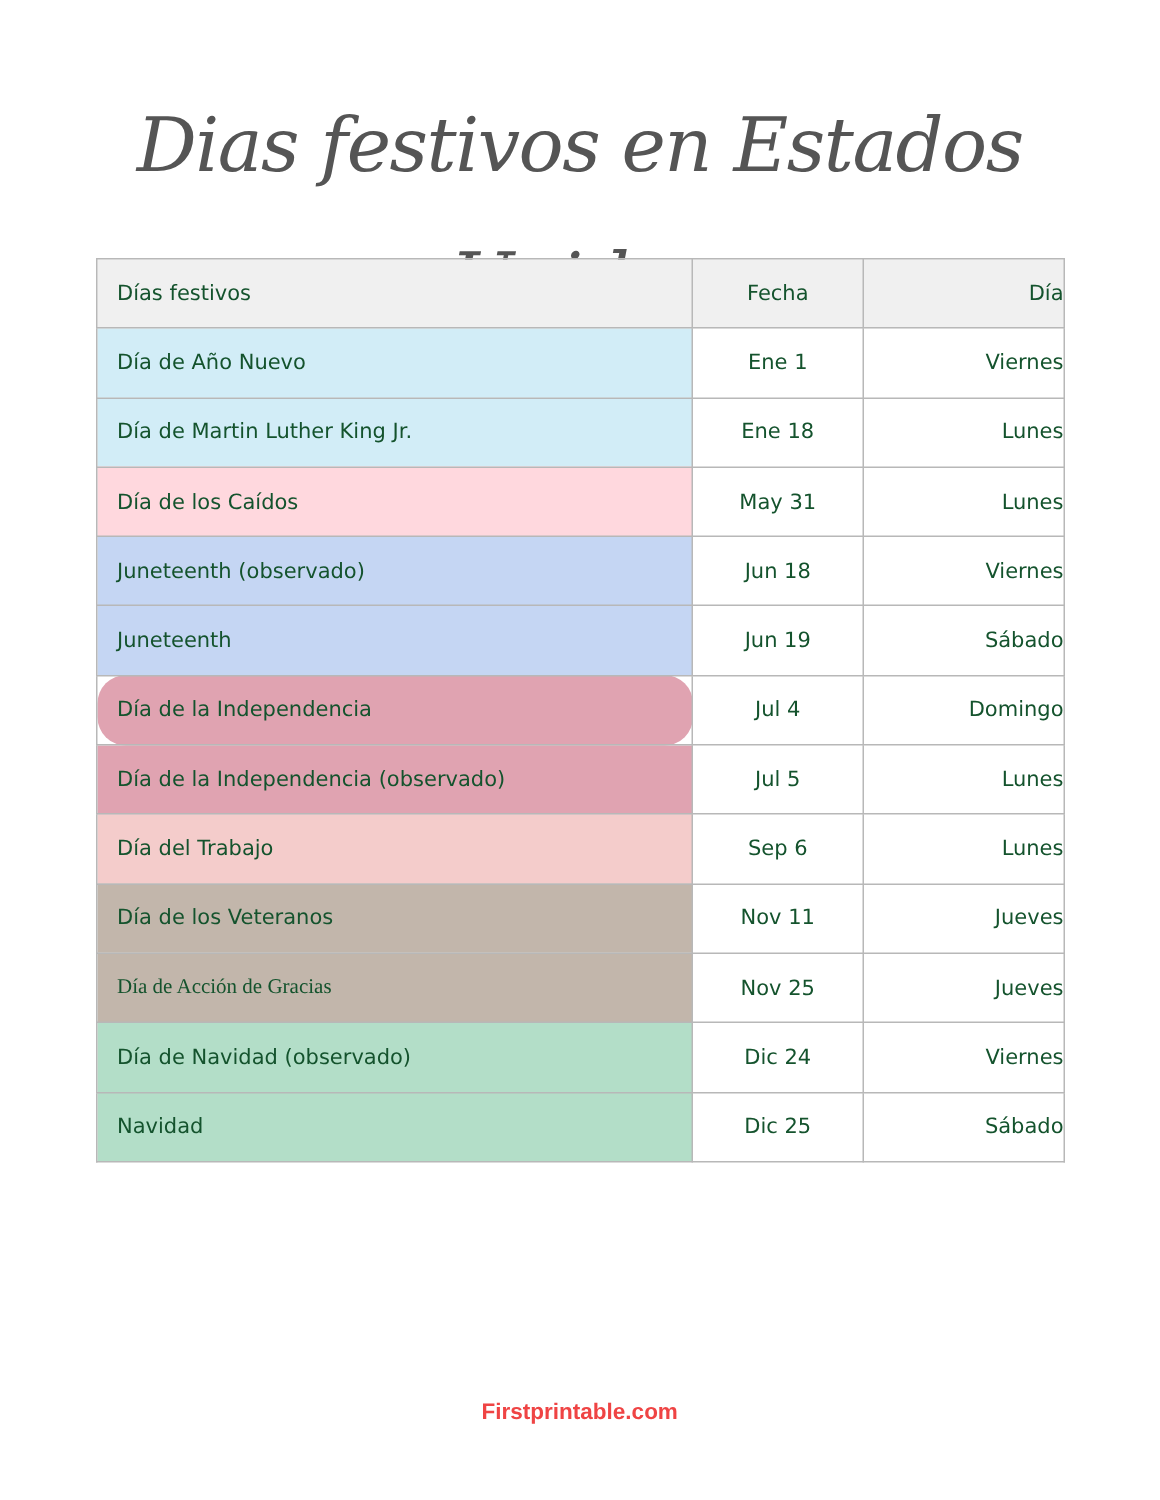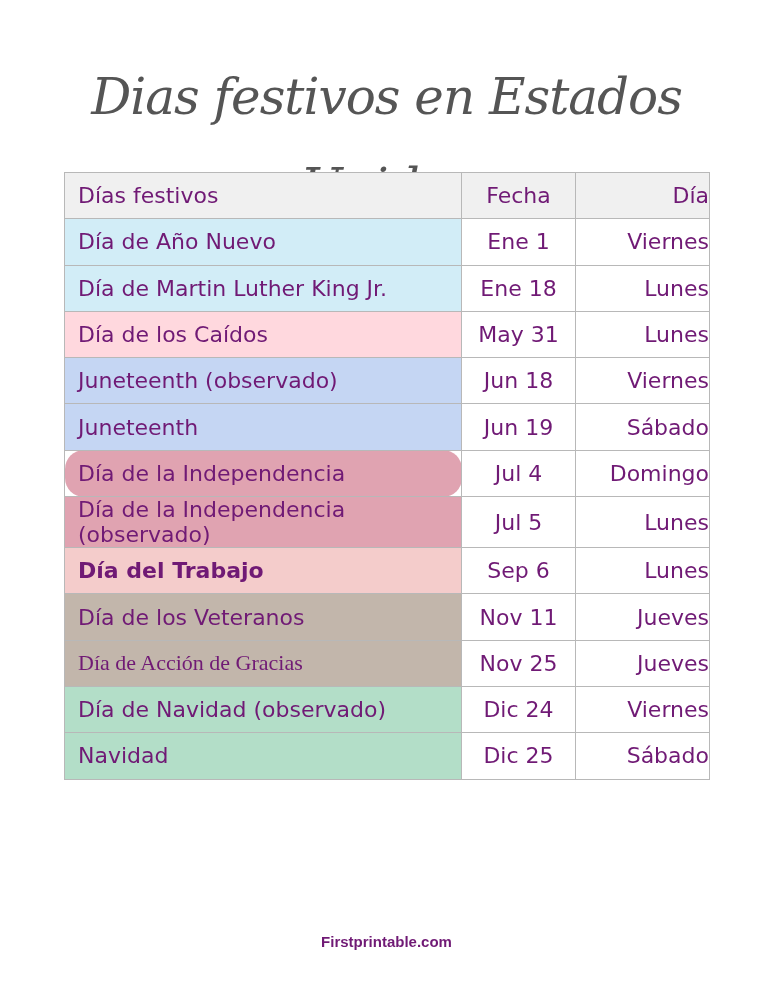--- a/index.html
+++ b/index.html
@@ -33,42 +33,42 @@
       left: 64px;
       top: 172px;
       width: 645px;
       border-collapse: collapse;
       table-layout: fixed;
     }
     table.holidays td, table.holidays th {
       border: 1px solid #b8b8b8;
       height: 46.3px;
       padding: 0;
-      font-size: 22px;
+      font-size: 14px;
       font-weight: normal;
-      color: #701a75;
+      color: #14532d;
       box-sizing: border-box;
     }
     table.holidays th {
       background: #f0f0f0;
     }
     .col-name { width: 397px; text-align: left; padding-left: 13px !important; }
     .col-date { width: 114px; text-align: center; }
     .col-day  { width: 134px; text-align: right; }
     td.date-cell, td.day-cell { background: #ffffff; }
     .footer {
       position: absolute;
       left: 0;
       top: 933px;
       width: 773px;
       text-align: center;
       font-family: "Liberation Sans", sans-serif;
       font-weight: bold;
       font-size: 15px;
-      color: #701a75;
+      color: #ef4444;
     }
   </style>
 </head>
 <body>
 
 <div class="title">Dias festivos en Estados Unidos</div>
 
 <table class="holidays">
   <thead>
     <tr>
@@ -107,21 +107,21 @@
       <td class="col-name name-cell" style="background: rgb(224, 163, 177); border-radius: 19px;">Día de la Independencia</td>
       <td class="col-date date-cell">Jul 4</td>
       <td class="col-day day-cell">Domingo</td>
     </tr>
     <tr>
       <td class="col-name name-cell" style="background: rgb(224, 163, 177);">Día de la Independencia (observado)</td>
       <td class="col-date date-cell">Jul 5</td>
       <td class="col-day day-cell">Lunes</td>
     </tr>
     <tr>
-      <td class="col-name name-cell" style="background: rgb(244, 204, 203); font-weight: bold;">Día del Trabajo</td>
+      <td class="col-name name-cell" style="background: rgb(244, 204, 203);">Día del Trabajo</td>
       <td class="col-date date-cell">Sep 6</td>
       <td class="col-day day-cell">Lunes</td>
     </tr>
     <tr>
       <td class="col-name name-cell" style="background: rgb(194, 182, 171);">Día de los Veteranos</td>
       <td class="col-date date-cell">Nov 11</td>
       <td class="col-day day-cell">Jueves</td>
     </tr>
     <tr>
       <td class="col-name name-cell" style="background: rgb(194, 182, 171); font-family: Liberation Serif, serif;">Día de Acción de Gracias</td>

